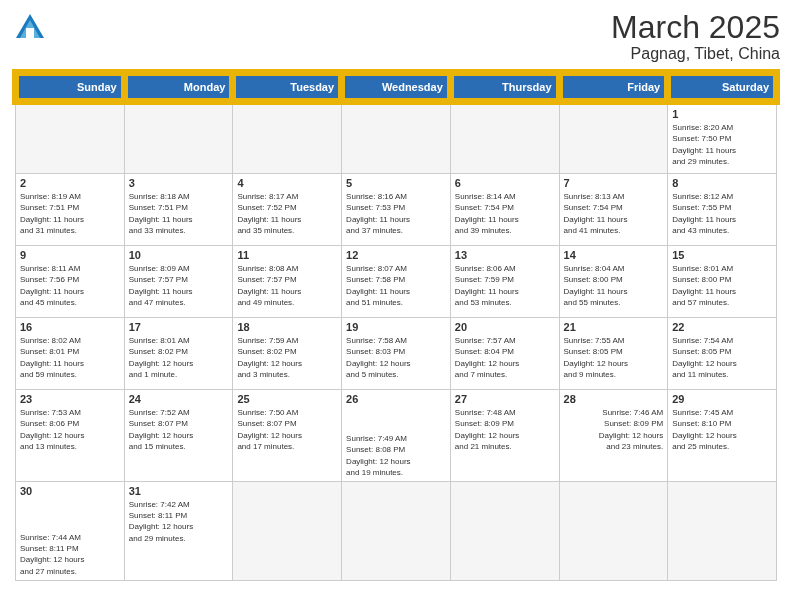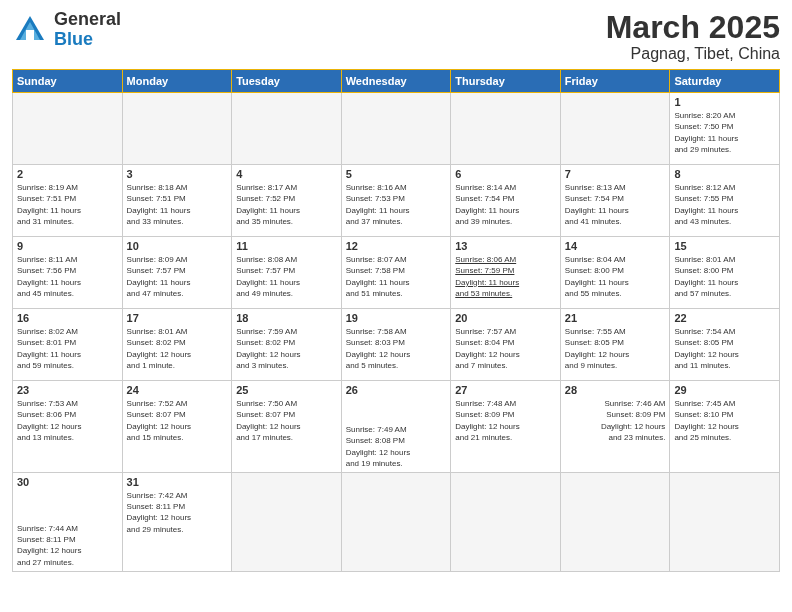--- a/index.html
+++ b/index.html
@@ -34,42 +34,42 @@
     }
     .logo-icon {
       width: 36px;
       height: 36px;
     }
     .title-block {
       text-align: right;
     }
     .month-title {
       font-size: 32px;
-      font-weight: bold;
+      font-weight: normal;
       color: #333;
       line-height: 1.1;
       margin-left: 36px;
     }
     .location-title {
       font-size: 16px;
       color: #333;
     }
     .calendar {
       width: 100%;
       border-collapse: collapse;
       table-layout: fixed;
     }
     .calendar th {
       background: #2a6db5;
       color: #fff;
       font-size: 11px;
       font-weight: bold;
       padding: 5px 4px;
-      text-align: left;
-      border: 1px solid #eab308;
+      text-align: right;
+      border: 7px solid #eab308;
     }
     .calendar td {
       border: 1px solid #ccc;
       vertical-align: top;
       padding: 3px 4px;
       font-size: 8.5px;
       color: #333;
       height: 72px;
       background: #fff;
     }
@@ -93,24 +93,20 @@
 <body>
 
 <div class="page">
   <div class="header">
     <div class="logo">
       <svg class="logo-icon" viewBox="0 0 36 36">
         <polygon points="18,4 32,28 4,28" fill="#1a7bbf"></polygon>
         <polygon points="18,10 28,28 8,28" fill="#5aafdf"></polygon>
         <rect x="14" y="18" width="8" height="10" fill="#fff"></rect>
       </svg>
-      <div class="logo-text">
-        <span style="font-size:18px;font-weight:bold;color:#333;line-height:1.1;">General</span>
-        <span style="font-size:18px;font-weight:bold;color:#1a7bbf;line-height:1.1;">Blue</span>
-      </div>
     </div>
     <div class="title-block">
       <div class="month-title">March 2025</div>
       <div class="location-title">Pagnag, Tibet, China</div>
     </div>
   </div>
 
   <table class="calendar">
     <thead>
       <tr>
@@ -214,21 +210,21 @@
           </td>
           <td>
             <span class="day-number">12</span>
             <div class="day-info" style="white-space: pre-line;">Sunrise: 8:07 AM
 Sunset: 7:58 PM
 Daylight: 11 hours
 and 51 minutes.</div>
           </td>
           <td>
             <span class="day-number">13</span>
-            <div class="day-info" style="white-space: pre-line; text-decoration: underline;">Sunrise: 8:06 AM
+            <div class="day-info" style="white-space: pre-line;">Sunrise: 8:06 AM
 Sunset: 7:59 PM
 Daylight: 11 hours
 and 53 minutes.</div>
           </td>
           <td>
             <span class="day-number">14</span>
             <div class="day-info" style="white-space: pre-line;">Sunrise: 8:04 AM
 Sunset: 8:00 PM
 Daylight: 11 hours
 and 55 minutes.</div>

